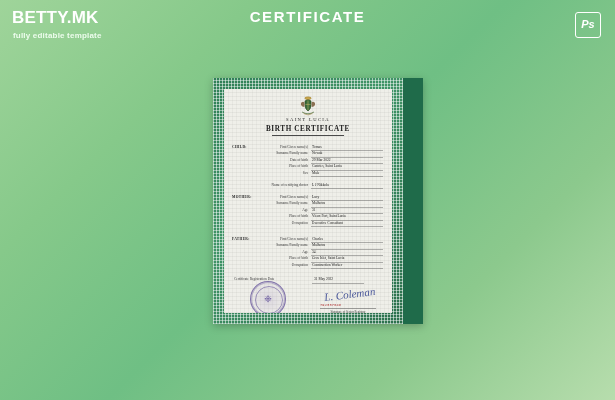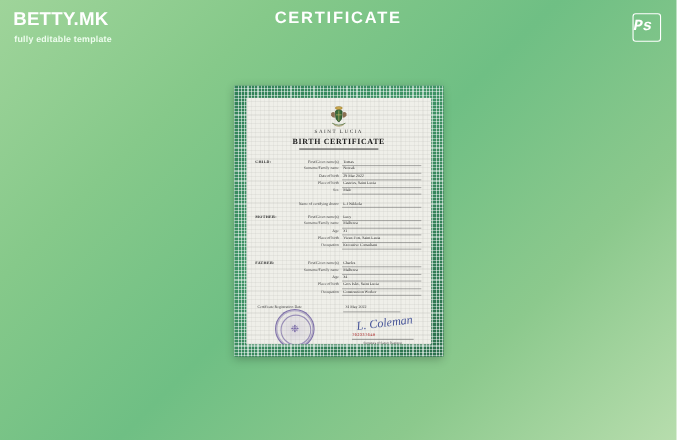--- a/index.html
+++ b/index.html
@@ -60,35 +60,37 @@
   }
   #ps-badge {
     position: absolute;
     right: 14px;
     top: 12px;
     width: 24px;
     height: 24px;
     border: 1.5px solid #ffffff;
     border-radius: 3px;
     color: #ffffff;
-    font-size: 14px;
+    font-size: 11px;
     font-weight: bold;
     font-style: italic;
+    text-align: center;
     line-height: 22px;
-    font-family: Liberation Mono, monospace;
+    font-family: Liberation Sans, sans-serif;
   }
   
   #cert-wrap {
     position: absolute;
     left: 213px;
     top: 78px;
     width: 190px;
     height: 246px;
     background: #1f6b4a;
     box-shadow: 0 2px 8px rgba(0,0,0,0.25);
+    padding-left: 20px;
   }
   
   #cert-border {
     position: absolute;
     left: 0; top: 0;
     width: 190px;
     height: 246px;
     background:
       repeating-linear-gradient(90deg, rgba(255,255,255,0.55) 0px, rgba(255,255,255,0.55) 1px, rgba(0,0,0,0) 1px, rgba(0,0,0,0) 3px),
       repeating-linear-gradient(0deg, rgba(255,255,255,0.45) 0px, rgba(255,255,255,0.45) 1px, rgba(0,0,0,0) 1px, rgba(0,0,0,0) 3px),

